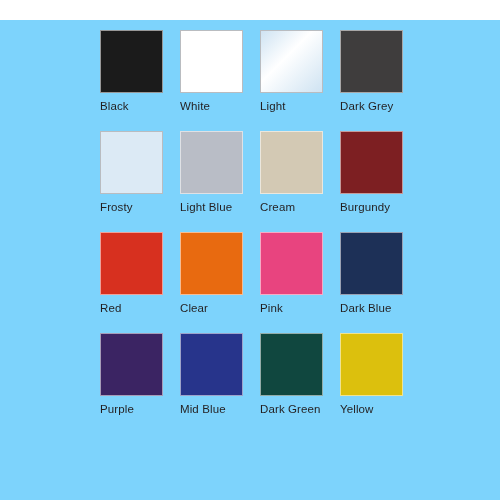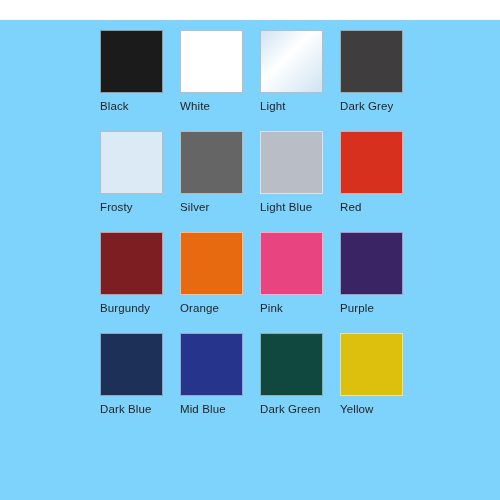--- a/index.html
+++ b/index.html
@@ -86,50 +86,50 @@
       </div>
       <div class="swatch-cell">
         <div class="swatch-chip hairline" style="background: rgb(63, 61, 61);"></div>
         <div class="swatch-label">Dark Grey</div>
       </div>
       <div class="swatch-cell">
         <div class="swatch-chip bordered" style="background: rgb(220, 234, 245);"></div>
         <div class="swatch-label">Frosty</div>
       </div>
       <div class="swatch-cell">
-        <div class="swatch-chip hairline" style="background: rgb(101, 101, 101);"></div>
-        <div class="swatch-label">Silver</div>
+        <div class="swatch-chip hairline" style="background: rgb(185, 189, 198);"></div>
+        <div class="swatch-label">Light Blue</div>
       </div>
       <div class="swatch-cell">
-        <div class="swatch-chip hairline" style="background: rgb(185, 189, 198);"></div>
-        <div class="swatch-label">Light Blue</div>
+        <div class="swatch-chip hairline" style="background: rgb(211, 201, 180);"></div>
+        <div class="swatch-label">Cream</div>
+      </div>
+      <div class="swatch-cell">
+        <div class="swatch-chip hairline" style="background: rgb(125, 31, 34);"></div>
+        <div class="swatch-label">Burgundy</div>
       </div>
       <div class="swatch-cell">
         <div class="swatch-chip hairline" style="background: rgb(215, 48, 31);"></div>
         <div class="swatch-label">Red</div>
       </div>
       <div class="swatch-cell">
-        <div class="swatch-chip hairline" style="background: rgb(125, 31, 34);"></div>
-        <div class="swatch-label">Burgundy</div>
-      </div>
-      <div class="swatch-cell">
         <div class="swatch-chip hairline" style="background: rgb(232, 106, 16);"></div>
-        <div class="swatch-label">Orange</div>
+        <div class="swatch-label">Clear</div>
       </div>
       <div class="swatch-cell">
         <div class="swatch-chip hairline" style="background: rgb(232, 68, 127);"></div>
         <div class="swatch-label">Pink</div>
       </div>
       <div class="swatch-cell">
+        <div class="swatch-chip hairline" style="background: rgb(29, 48, 87);"></div>
+        <div class="swatch-label">Dark Blue</div>
+      </div>
+      <div class="swatch-cell">
         <div class="swatch-chip hairline" style="background: rgb(59, 36, 99);"></div>
         <div class="swatch-label">Purple</div>
-      </div>
-      <div class="swatch-cell">
-        <div class="swatch-chip hairline" style="background: rgb(29, 48, 87);"></div>
-        <div class="swatch-label">Dark Blue</div>
       </div>
       <div class="swatch-cell">
         <div class="swatch-chip hairline" style="background: rgb(39, 52, 139);"></div>
         <div class="swatch-label">Mid Blue</div>
       </div>
       <div class="swatch-cell">
         <div class="swatch-chip hairline" style="background: rgb(16, 71, 63);"></div>
         <div class="swatch-label">Dark Green</div>
       </div>
       <div class="swatch-cell">

